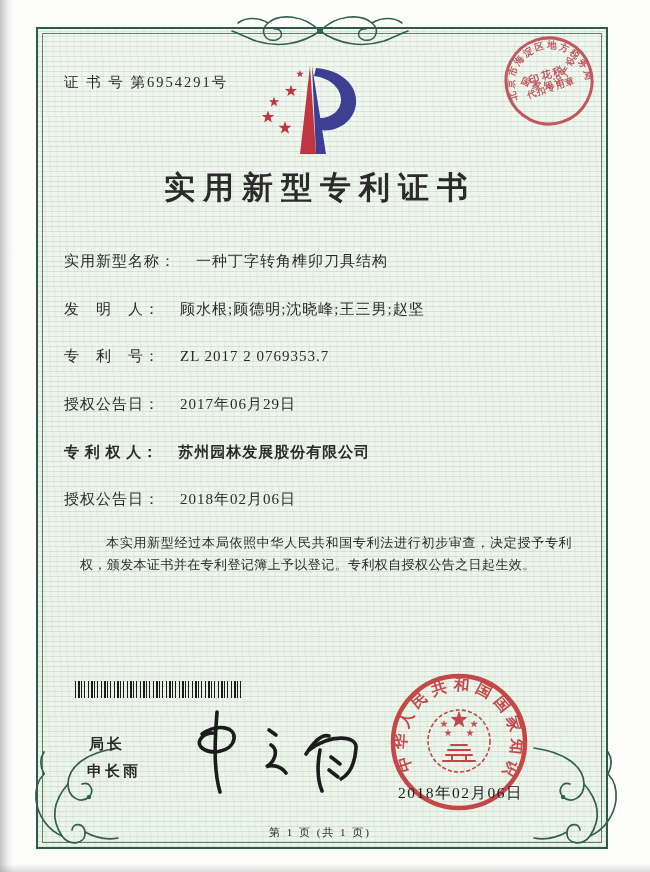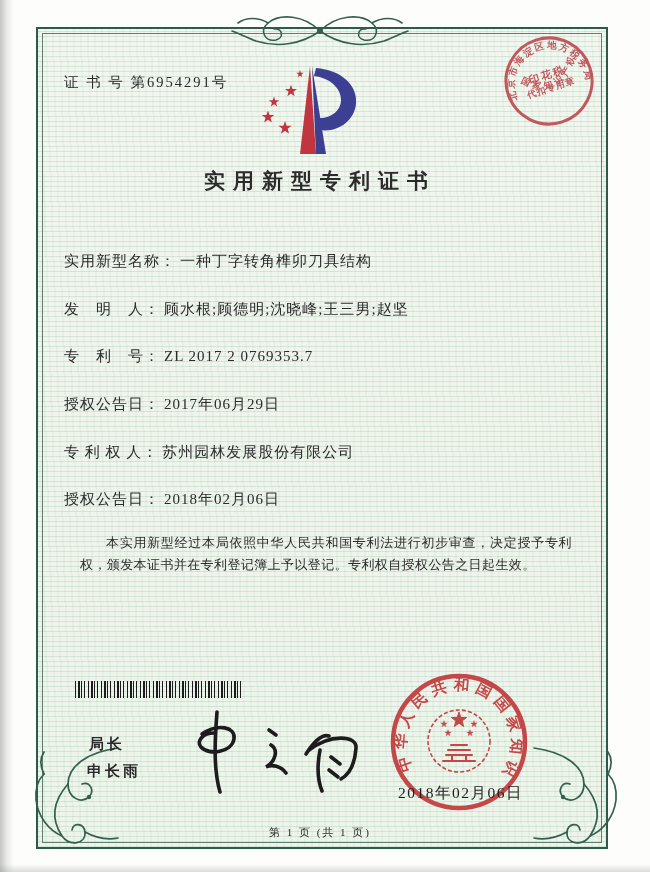--- a/index.html
+++ b/index.html
@@ -22,24 +22,24 @@
   .frame-inner{position:absolute;inset:4px;border:1px solid rgba(46,90,73,.75);}
 
   .ornament{position:absolute;z-index:3;}
   .ornament svg{display:block;}
 
   .cert-no{position:absolute;left:64px;top:73px;font-size:14.5px;letter-spacing:2px;z-index:4;}
 
   .logo{position:absolute;left:260px;top:58px;width:108px;height:104px;z-index:4;}
 
   .title{position:absolute;left:36px;width:568px;top:167px;text-align:center;
-       font-size:21px;font-weight:bold;letter-spacing:8px;z-index:4;}
+       font-size:31px;font-weight:bold;letter-spacing:8px;z-index:4;}
 
   .field{position:absolute;left:64px;font-size:15px;letter-spacing:1px;white-space:nowrap;z-index:4;}
-  .field .lbl{margin-right:4px;}
+  .field .lbl{margin-right:20px;}
 
   .paras{position:absolute;left:64px;top:516px;width:524px;z-index:4;}
   .paras p{margin:16px;font-size:13px;line-height:22px;text-align:justify;text-indent:2em;
        letter-spacing:.4px;}
 
   .barcode{position:absolute;left:75px;top:681px;width:168px;height:17px;z-index:4;
        background:repeating-linear-gradient(90deg,
          #1c1c1c 0 1.5px, transparent 1.5px 3px,
          #1c1c1c 3px 5.5px, transparent 5.5px 6.5px,
          #1c1c1c 6.5px 7.5px, transparent 7.5px 9.5px,
@@ -141,21 +141,21 @@
   </div>
   <div class="field" style="top:300px;">
     <span class="lbl">发　明　人：</span><span>顾水根;顾德明;沈晓峰;王三男;赵坚</span>
   </div>
   <div class="field" style="top:347px;">
     <span class="lbl">专　利　号：</span><span>ZL 2017 2 0769353.7</span>
   </div>
   <div class="field" style="top:395px;">
     <span class="lbl">授权公告日：</span><span>2017年06月29日</span>
   </div>
-  <div class="field" style="top:443px;">
+  <div class="field" style="top:443px;font-weight:bold;">
     <span class="lbl">专 利 权 人：</span><span>苏州园林发展股份有限公司</span>
   </div>
   <div class="field" style="top:490px;">
     <span class="lbl">授权公告日：</span><span>2018年02月06日</span>
   </div>
 
   <div class="paras">
     <p>本实用新型经过本局依照中华人民共和国专利法进行初步审查，决定授予专利权，颁发本证书并在专利登记簿上予以登记。专利权自授权公告之日起生效。</p>
   </div>
 

